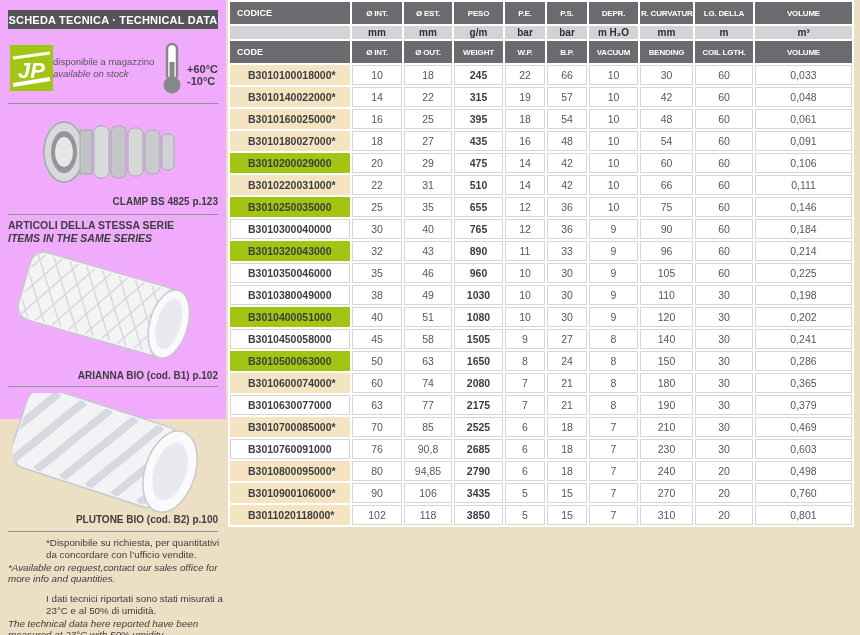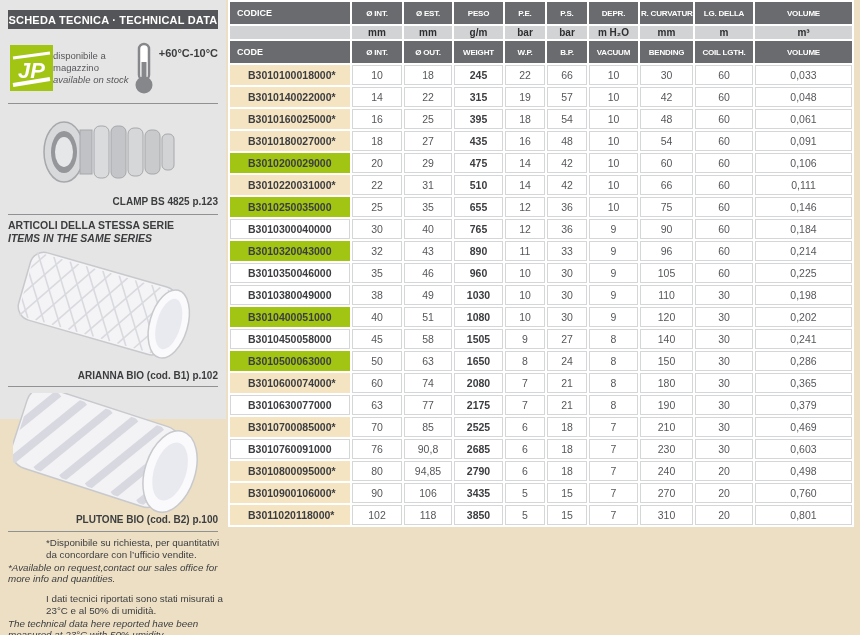--- a/index.html
+++ b/index.html
@@ -5,33 +5,33 @@
   * { margin:0; padding:0; box-sizing:border-box; }
   html,body { width:860px; height:635px; }
   .page {
     position:relative; width:860px; height:635px;
     background:#ecdfc4; overflow:hidden;
     font-family:"Liberation Sans", sans-serif;
   }
   
   .sidebar {
     position:absolute; left:0; top:0; width:226px; height:419px;
-    background:#e5e5e5;
+    background:#f0abfc;
   }
   .sb-header {
     position:absolute; left:8px; top:10px; width:210px; height:19px;
     background:#545558; color:#fff; font-weight:bold; font-size:11px;
     display:flex; align-items:center; justify-content:center; letter-spacing:.2px;
   }
   .stock-row { position:absolute; left:10px; top:42px; width:208px; height:52px; display:flex; align-items:center; }
   .jp-logo { width:43px; height:46px; flex:0 0 auto; }
   .avail { flex:1; font-size:9.5px; color:#56575a; line-height:1.25; }
   .avail .en { font-style:italic; }
   .thermo { display:flex; align-items:center; flex:0 0 auto; }
-  .thermo-labels { height:46px; display:flex; flex-direction:row; justify-content:flex-end; padding:2px 0 4px 3px;
+  .thermo-labels { height:46px; display:flex; flex-direction:column; justify-content:flex-end; padding:2px 0 4px 3px;
     font-size:11px; font-weight:bold; color:#3c3d3f; }
   .divider { position:absolute; left:8px; width:210px; border-top:1px solid #90919­4; border-top:1px solid #909194; }
   .fig { position:absolute; display:flex; align-items:center; justify-content:center; }
   .fig-caption { position:absolute; right:8px; font-size:10px; font-weight:bold; color:#3c3d3f; }
   .series-title { position:absolute; left:8px; top:219px; font-size:10.5px; font-weight:bold; color:#3c3d3f; line-height:1.25; }
   .series-title .en { font-style:italic; }
   .footnotes { position:absolute; left:8px; top:537px; width:218px; font-size:9.8px; color:#3c3d3f; line-height:1.2; }
   .fn { margin-bottom:8px; }
   .fn .en { font-style:italic; display:block; }
   .fn .it { display:block; margin-bottom:1px;margin-left:38px; }

